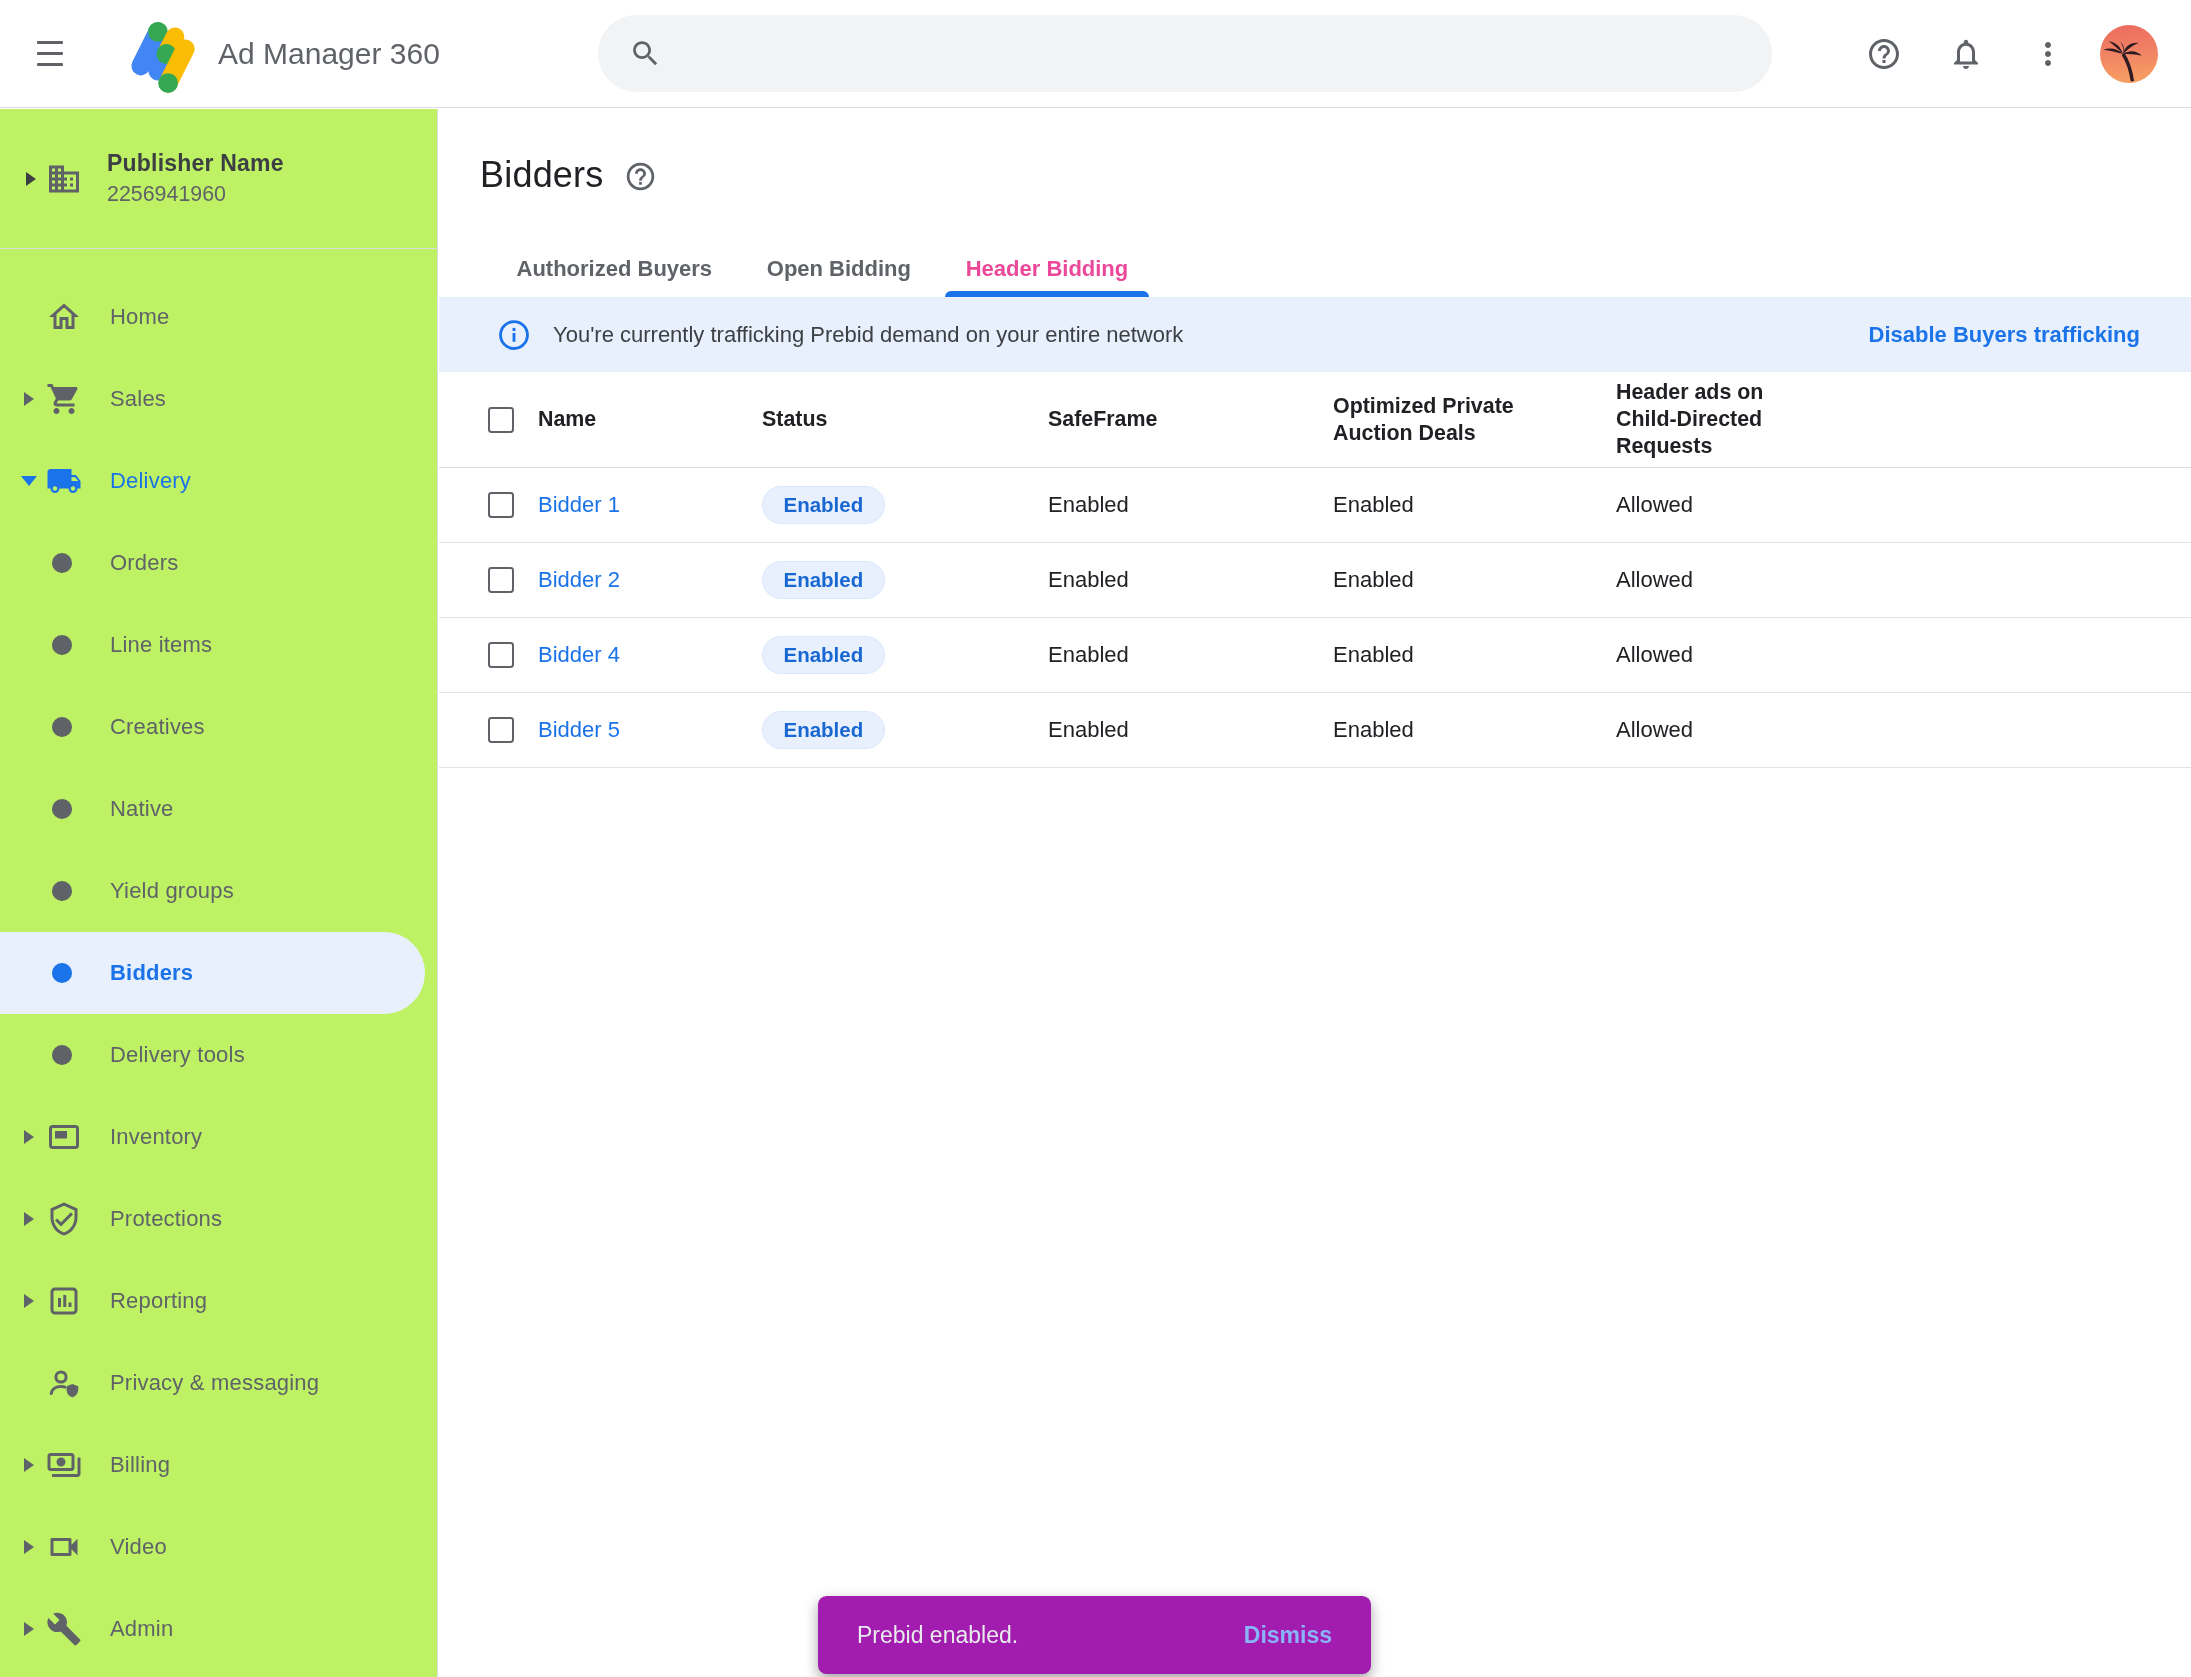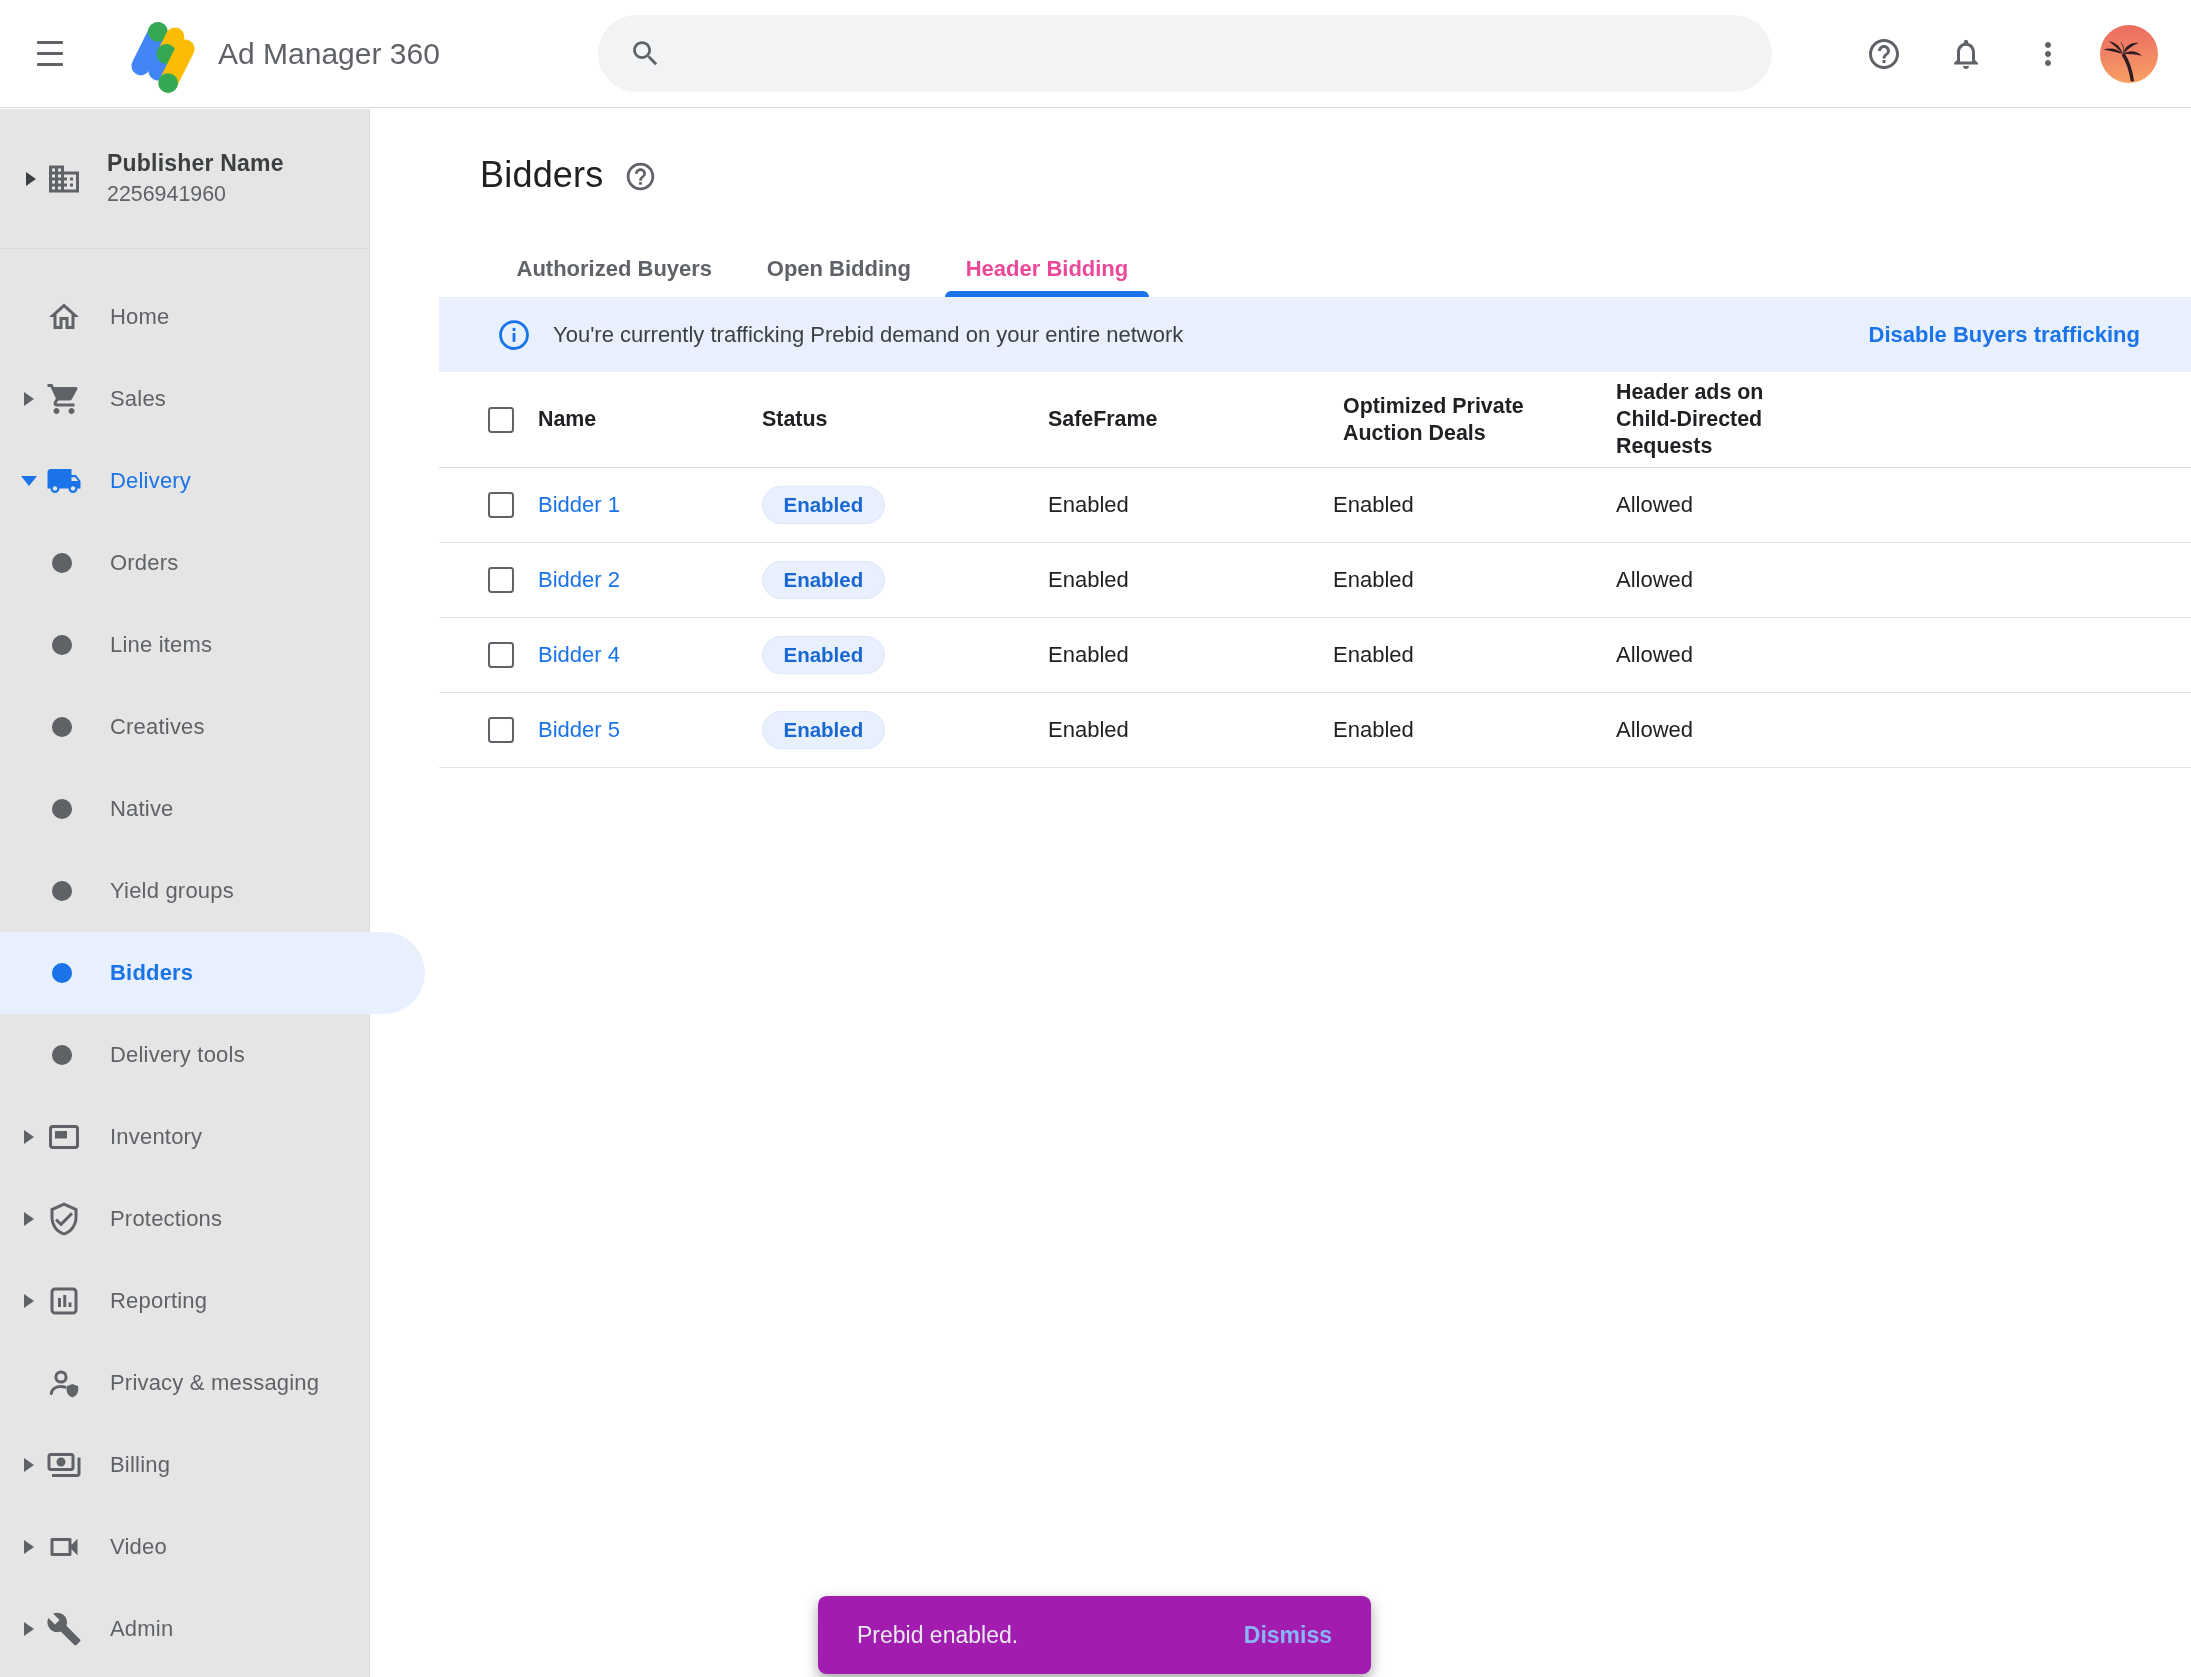--- a/index.html
+++ b/index.html
@@ -19,22 +19,22 @@
     background:#f1f3f4; border-radius:39px; display:flex; align-items:center; padding:0 24px; }
   .searchbar svg { flex:0 0 auto; margin-left:6.8px; }
   .searchbar input { border:none; outline:none; background:transparent; flex:1;
     font-size:24px; color:#202124; margin-left:19px; font-family:"Liberation Sans",sans-serif; }
   .topbtn { position:absolute; top:33px; width:41px; height:41px; display:flex;
     align-items:center; justify-content:center; cursor:pointer; }
   .avatar { position:absolute; left:2100px; top:25px; width:58px; height:58px; border-radius:50%;
     overflow:hidden; cursor:pointer; background:linear-gradient(175deg,#ed6a5f 0%,#f08264 45%,#f8a263 100%); }
 
   
-  .sidebar { position:absolute; top:109px; left:0; width:370px; height:1569px;
-    background:#e5e5e5; border-right:0.9px solid #dadce0; z-index:10; }
+  .sidebar { position:absolute; top:109px; left:0; width:438px; height:1569px;
+    background:#bef264; border-right:0.9px solid #dadce0; z-index:10; }
   .publisher { position:relative; height:140px; border-bottom:0.9px solid #dadce0;
     display:flex; align-items:center; cursor:pointer; }
   .publisher .arrow-r { position:absolute; left:26px; }
   .publisher .p-icon { position:absolute; left:46px; }
   .p-text { margin-left:107px; }
   .p-name { font-size:23px; color:#3c4043; font-weight:bold; letter-spacing:0.2px; }
   .p-id { font-size:21.4px; color:#5f6368; margin-top:5.1px; }
 
   .nav { padding-top:27px; }
   .nav-item { position:relative; height:82px; display:flex; align-items:center; cursor:pointer; }
@@ -69,21 +69,21 @@
   .banner { height:75px; background:#e8f0fe; display:flex; align-items:center; padding:0 51px 0 58px; }
   .banner-text { margin-left:22px; font-size:22px; color:#3c4043; }
   .banner-action { margin-left:auto; font-size:22px; font-weight:bold; color:#1a73e8;
     cursor:pointer; white-space:nowrap; }
 
   .grid { display:grid; grid-template-columns:65px 224px 286px 285px 283px 1fr;
     align-items:center; padding-left:34px; }
   .thead { height:96px; border-bottom:0.9px solid #dadce0; }
   .th { font-size:21.4px; font-weight:bold; color:#202124; line-height:27px; }
   .th .narrow { display:block; }
-  .th .w220 { max-width:193px;margin-left:10px; }
+  .th .w220 { max-width:193px; }
   .th .w240 { max-width:210px; }
   .trow { height:75px; border-bottom:0.9px solid #e3e3e3; }
   .cell { font-size:22px; color:#202124; }
   .name-link { font-size:22px; color:#1a73e8; cursor:pointer; text-decoration:none; }
   .checkbox { width:26px; height:26px; border:2.6px solid #5f6368; border-radius:3.4px;
     margin-left:14.6px; cursor:pointer; background:#fff; }
   .pill { display:inline-block; padding:6px 20.5px; border-radius:855px; background:#e8f0fe;
     border:0.9px solid #dbe7fb; color:#1967d2; font-weight:bold; font-size:20.5px; }
 
   

